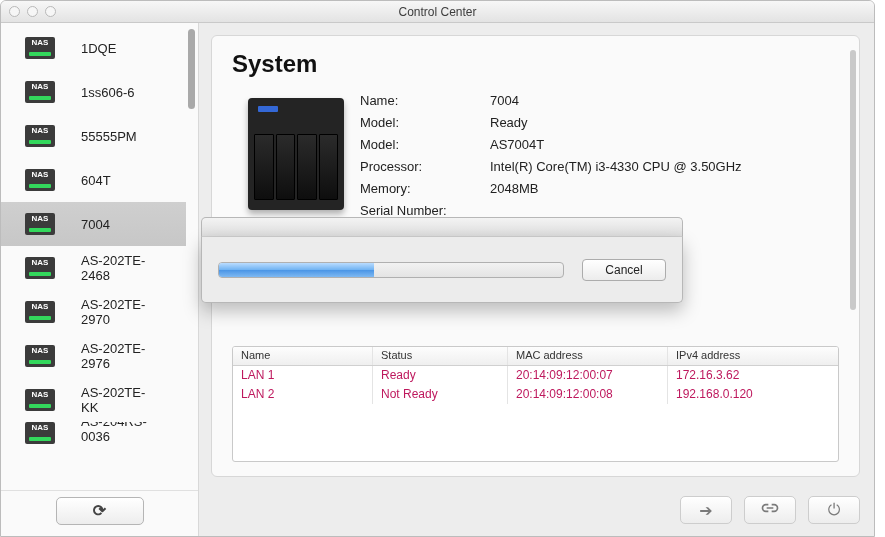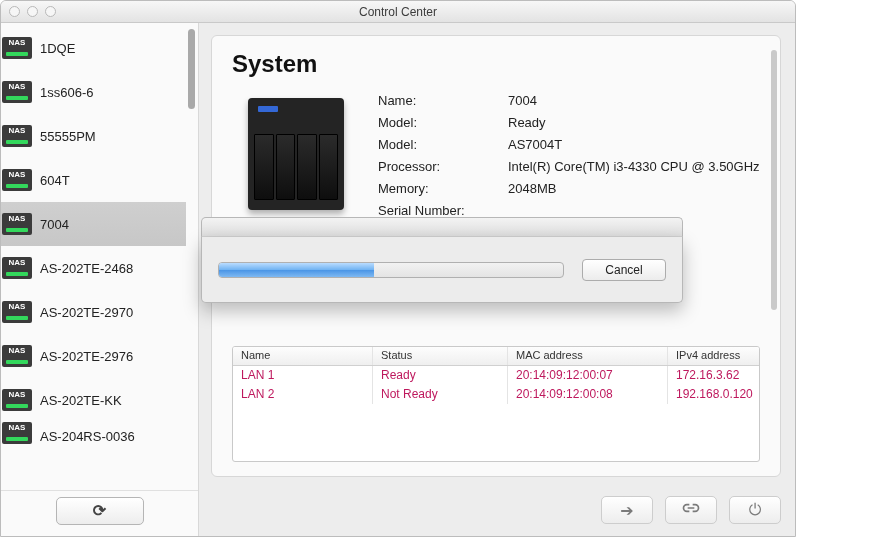--- a/index.html
+++ b/index.html
@@ -1,38 +1,38 @@
 <!DOCTYPE html>
 <html><head>
 <meta charset="utf-8">
 <style>
   * { box-sizing: border-box; margin: 0; padding: 0; font-family: "Lucida Grande","Helvetica Neue",Arial,sans-serif; }
   body { background:#fff; }
-  .window { width:796px; height:537px; border:1px solid #bcbcbc; border-radius:6px 6px 0 0; background:#ededed; position:relative; overflow:hidden; }
+  .window { width:875px; height:537px; border:1px solid #bcbcbc; border-radius:6px 6px 0 0; background:#ededed; position:relative; overflow:hidden; }
   .titlebar { height:22px; background:linear-gradient(#f7f7f7,#e3e3e3); border-bottom:1px solid #c9c9c9; display:flex; align-items:center; padding:0 8px; position:relative; }
   .traffic { display:flex; gap:7px; }
   .tl { width:11px; height:11px; border-radius:50%; border:1px solid #b8b8b8; background:#f6f6f6; }
   .title { position:absolute; left:0; right:0; text-align:center; font-size:12px; color:#3c3c3c; pointer-events:none; }
   .body { position:absolute; top:22px; bottom:0; left:0; right:0; display:flex; }
   .sidebar-wrap { width:198px; background:#fafafa; position:relative; border-right:1px solid #d8d8d8; }
   .sidebar { position:absolute; top:3px; bottom:52px; left:0; right:12px; overflow-y:hidden; }
   .scroll-thumb { position:absolute; right:3px; top:6px; width:7px; height:80px; background:#a9a9a9; border-radius:4px; }
-  .sb-item { display:flex; align-items:center; height:44px; padding:0 1px; gap:8px; font-size:13px; color:#222; cursor:pointer; }
+  .sb-item { display:flex; align-items:center; height:44px; padding:0 24px; gap:26px; font-size:13px; color:#222; cursor:pointer; }
   .sb-item.sel { background:linear-gradient(#cfcfcf,#c7c7c7); }
   .sb-item.cut { height:22px; overflow:hidden; align-items:flex-end; padding-top:3px; }
   .nas-icon { width:30px; height:22px; background:#3b3b3b; border-radius:2px; position:relative; flex-shrink:0; }
   .nas-icon::before { content:"NAS"; position:absolute; top:1px; left:0; right:0; text-align:center; font-size:8px; font-weight:bold; color:#fff; font-family:Arial,sans-serif; }
   .nas-icon::after { content:""; position:absolute; bottom:3px; left:4px; right:4px; height:4px; background:#33d85c; border-radius:1px; }
   .refresh-row { position:absolute; bottom:6px; left:0; right:0; height:40px; display:flex; align-items:center; justify-content:center; border-top:1px solid #e0e0e0; }
   .btn-refresh { width:88px; height:28px; border:1px solid #b5b5b5; border-radius:5px; background:linear-gradient(#ffffff,#ededed); display:flex; align-items:center; justify-content:center; cursor:pointer; }
   .refresh-glyph { font-size:16px; font-weight:bold; color:#444; }
   .main { flex:1; position:relative; padding:12px 14px 0 12px; }
   .panel { background:#fafafa; border:1px solid #d7d7d7; border-radius:6px; height:442px; padding:14px 20px 14px 20px; position:relative; }
   .sys-title { font-size:24px; font-weight:bold; color:#111; margin-bottom:10px; }
-  .sys-top { display:flex; gap:18px; }
+  .sys-top { display:flex; }
   .nas-img { width:128px; height:128px; margin-top:2px; display:flex; align-items:center; justify-content:center; }
   .nas-device { width:96px; height:112px; background:#242424; border-radius:4px; position:relative; box-shadow:0 4px 6px rgba(0,0,0,.3); }
   .nas-top { position:absolute; top:8px; left:10px; width:20px; height:6px; background:#3468d6; border-radius:1px; }
   .bays { position:absolute; bottom:10px; left:6px; right:6px; top:36px; display:flex; gap:2px; }
   .bay { flex:1; background:linear-gradient(#2b2b2b,#0e0e0e); border:1px solid #000; border-radius:1px; }
   .kv { display:flex; font-size:13px; color:#222; line-height:22px; }
   .kv .k { width:130px; }
   .net-table { position:absolute; left:20px; right:20px; bottom:14px; top:310px; border:1px solid #c9c9c9; background:#fff; border-radius:3px; overflow:hidden; }
   .thead { display:flex; background:linear-gradient(#fdfdfd,#efefef); height:19px; font-size:11px; color:#333; border-bottom:1px solid #d0d0d0; }
   .th, .td { padding:2px 8px; border-right:1px solid #e4e4e4; overflow:hidden; white-space:nowrap; }

